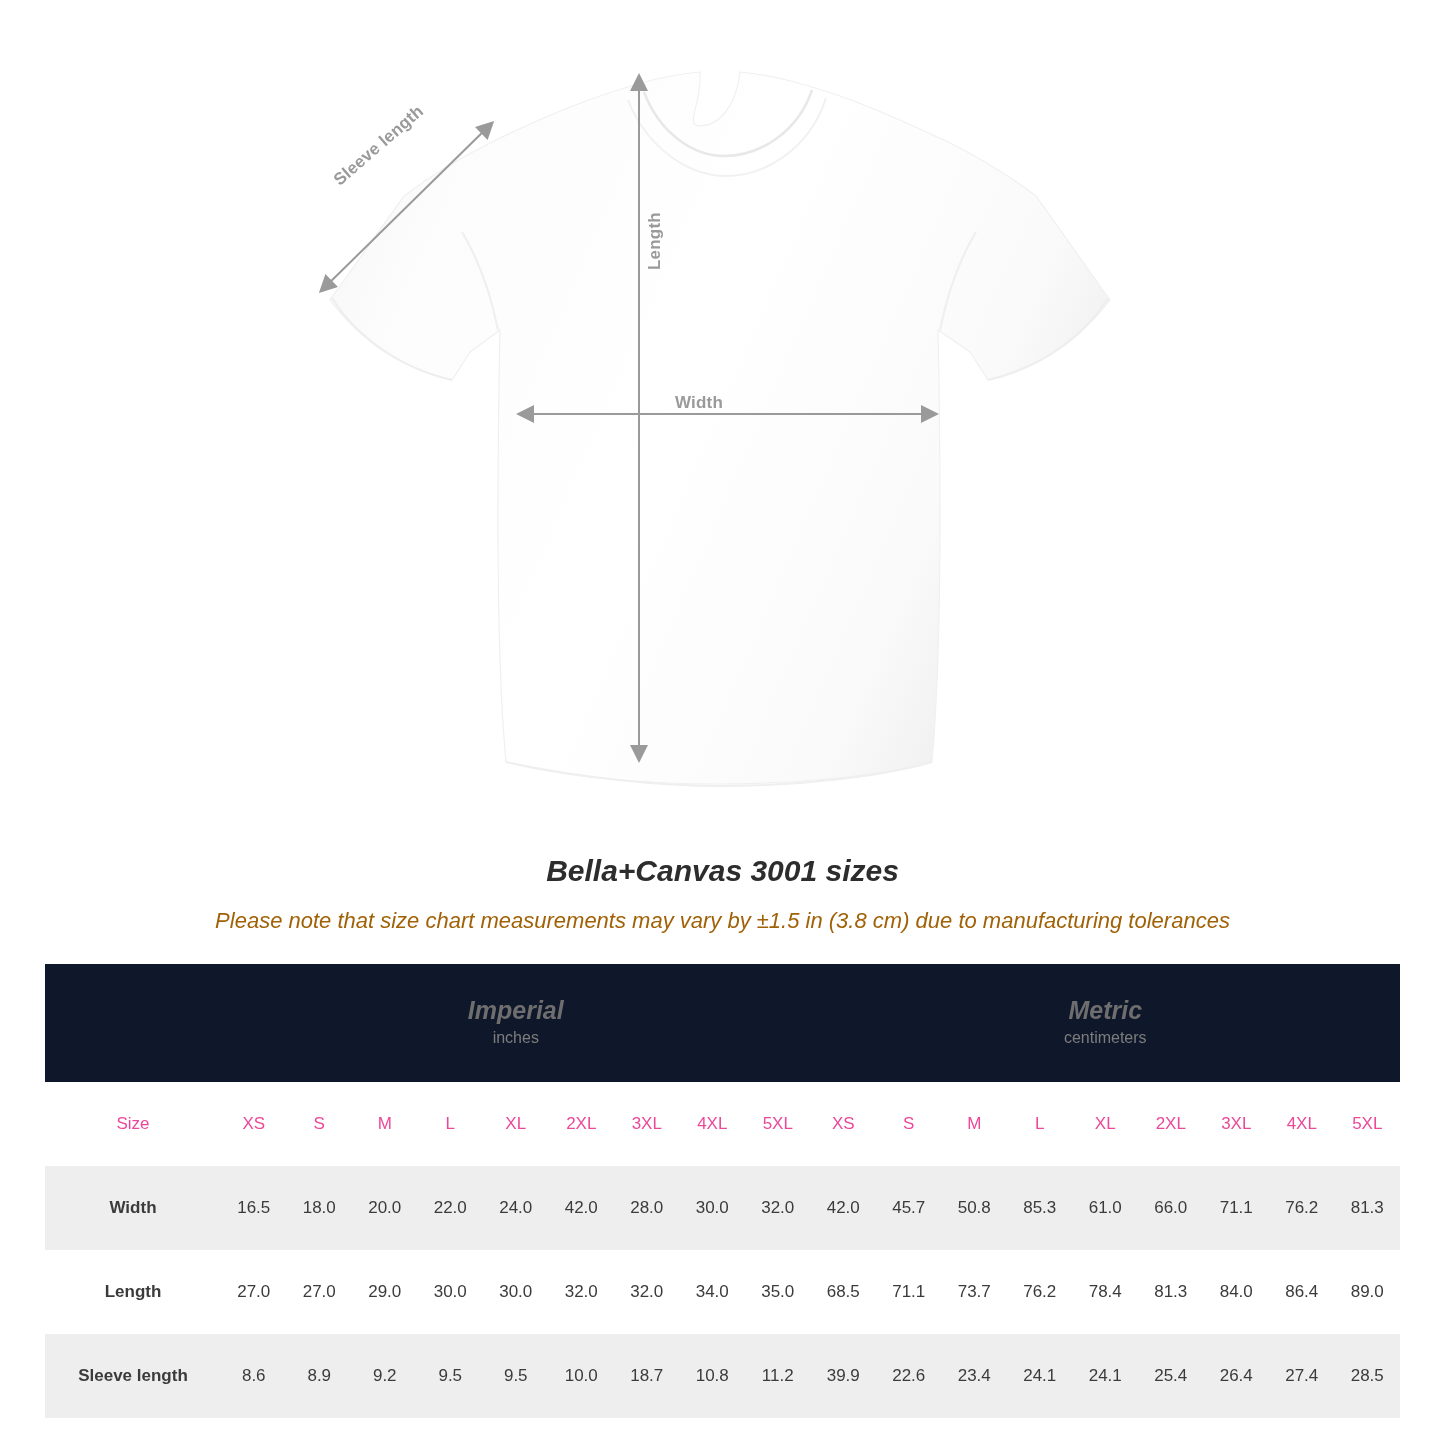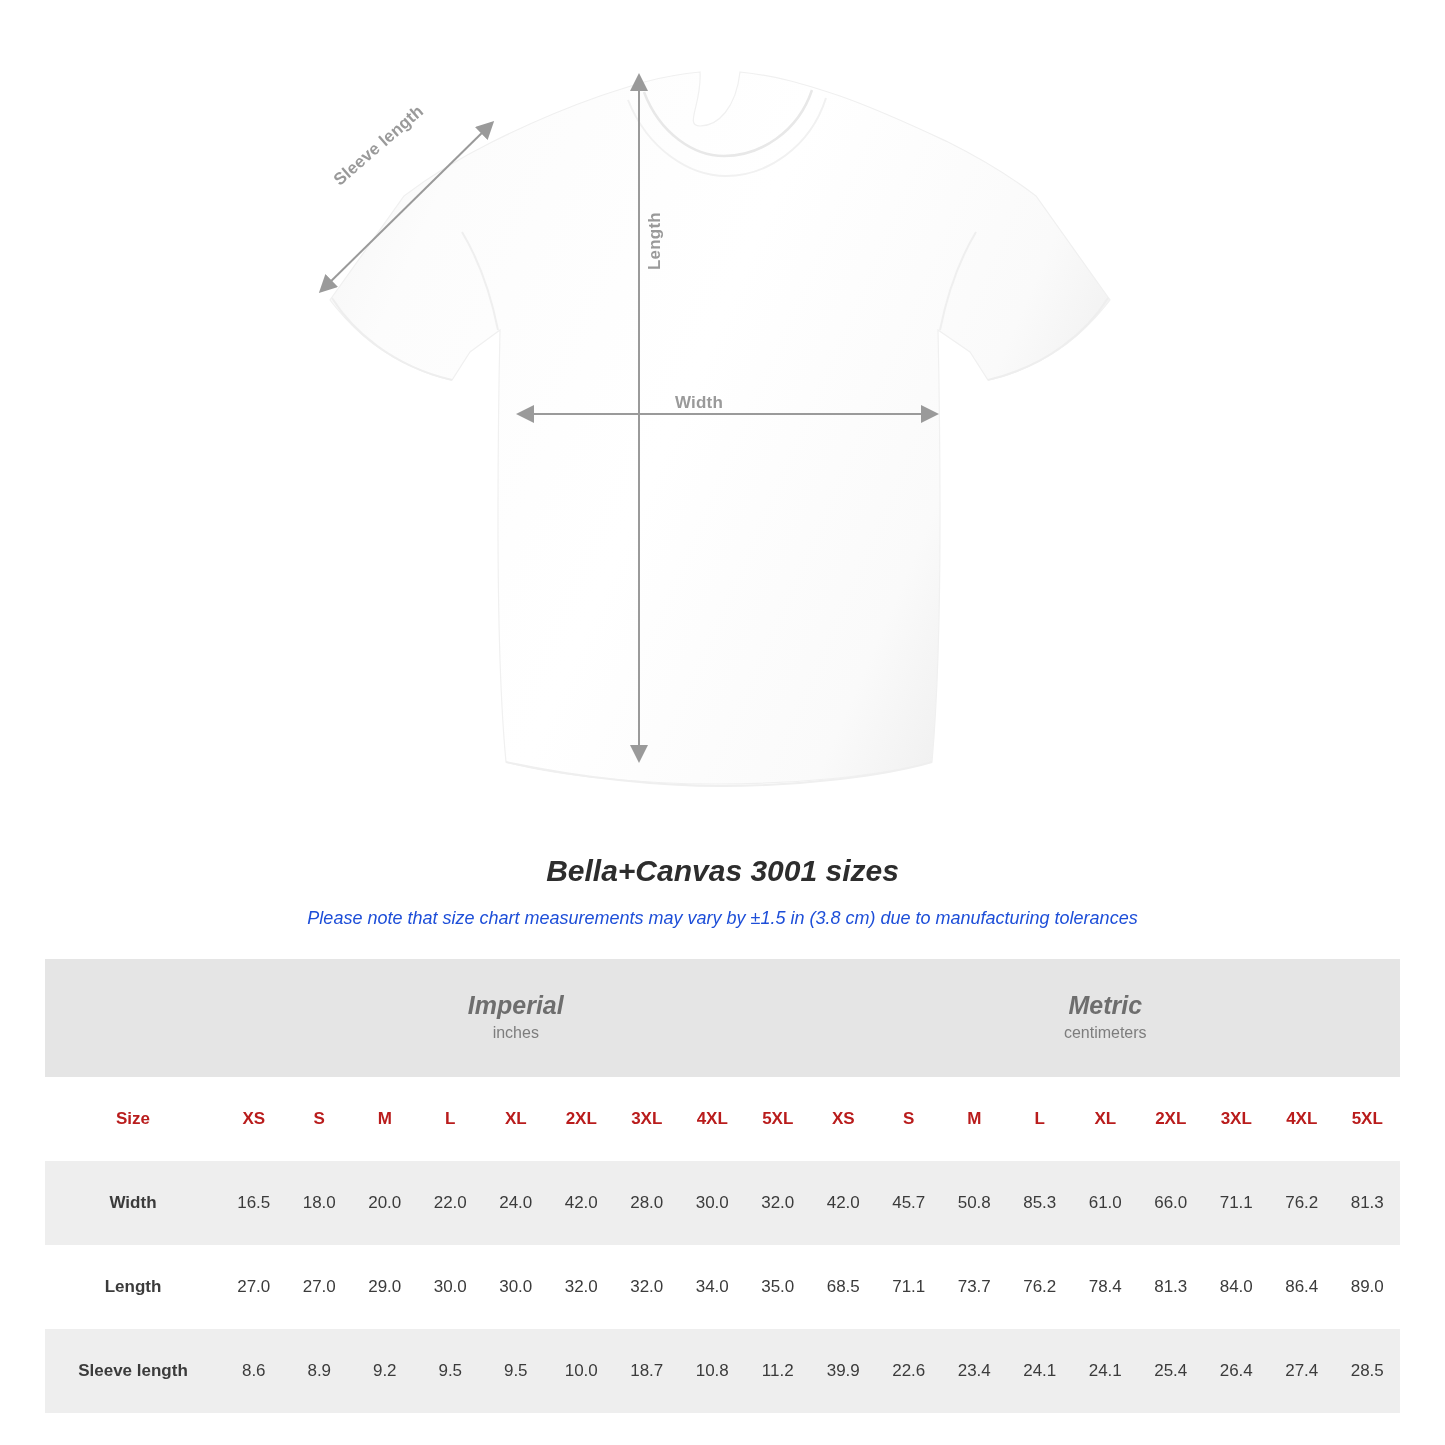--- a/index.html
+++ b/index.html
@@ -60,23 +60,23 @@
     margin-top: 34px;
   }
   .chart-title {
     font-size: 30px;
     font-weight: bold;
     color: #2d2d2d;
     margin: 0;
     font-style: italic;
   }
   .chart-note {
-    font-size: 18px;
+    font-size: 22px;
     font-style: italic;
-    color: #1d4ed8;
+    color: #a16207;
     margin: 20px 0 0 0;
   }
 
   
   .table-wrap {
     margin: 30px 45px 0 45px;
     width: 1355px;
   }
   table.size-table {
     border-collapse: collapse;
@@ -89,40 +89,40 @@
     font-size: 17px;
     color: #3b3b3b;
     padding: 0;
     height: 84px;
     border: none;
   }
   .col-label { width: 176px; }
   .col-val { width: auto; }
 
   .unit-head {
-    background: #e5e5e5;
+    background: #0f172a;
     height: 118px;
   }
   .unit-head .unit-name {
     font-size: 25px;
     font-style: italic;
     font-weight: bold;
     color: #6e6e6e;
     line-height: 1.15;
   }
   .unit-head .unit-sub {
     font-size: 16px;
     color: #7d7d7d;
     line-height: 1.6;
   }
 
   tr.row-head td {
     background: #ffffff;
-    font-weight: bold;
-    color: #b91c1c;
+    font-weight: normal;
+    color: #ec4899;
   }
   tr.row-alt td { background: #eeeeee; }
   tr.row-plain td { background: #ffffff; }
 
   td.rowname {
     font-weight: bold;
     color: #3b3b3b;
   }
   td.sizehead {
     font-weight: bold;

